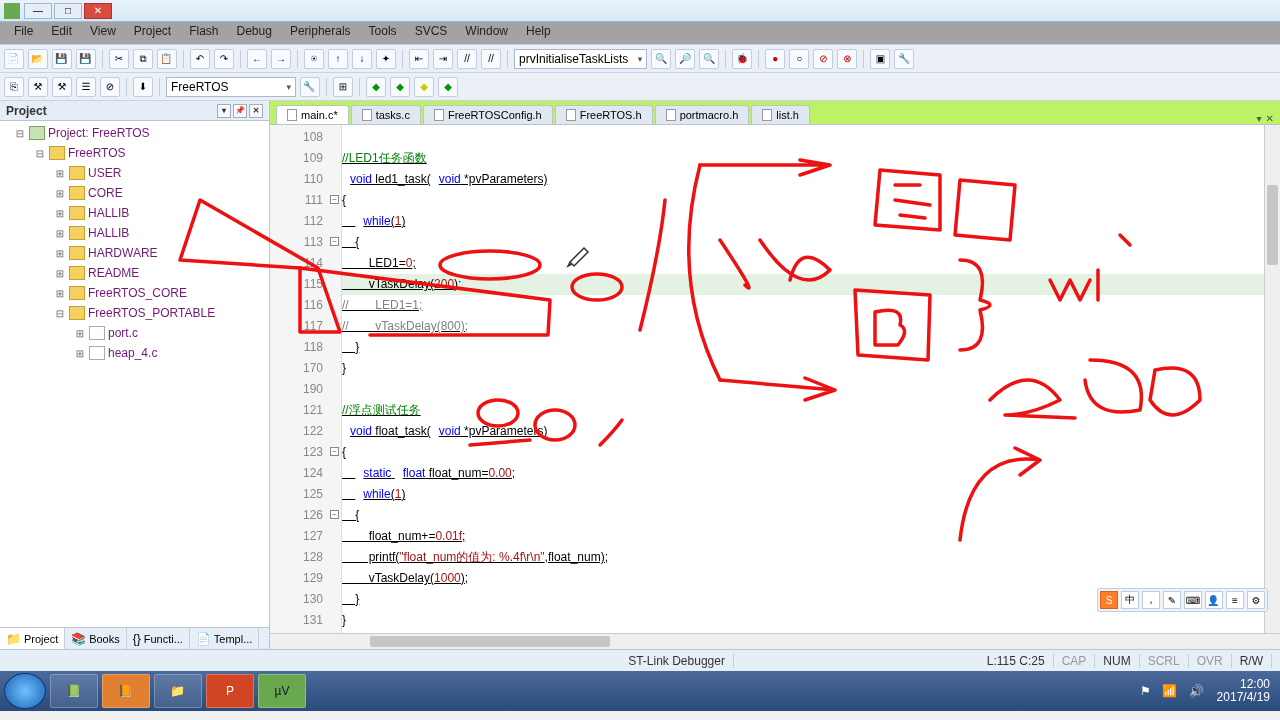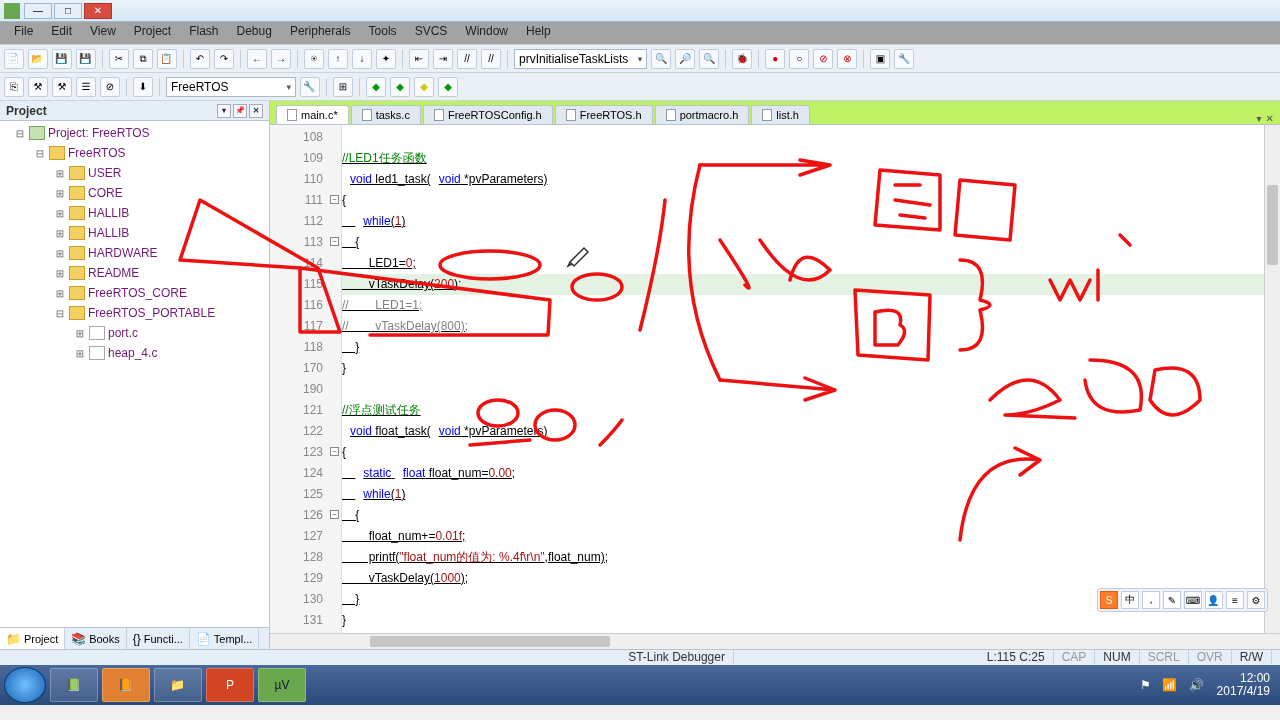--- a/index.html
+++ b/index.html
@@ -60,21 +60,21 @@
 .c-kw { color: #0000ff; margin-left: 8px; }
 .c-num { color: #a31515; }
 .c-str { color: #a31515; }
 .c-dis { color: #808080; }
 
 .vscroll { width: 16px; background: #efefef; border-left: 1px solid #ccc; position: relative; }
 .vscroll .thumb { position: absolute; left: 2px; right: 2px; top: 60px; height: 80px; background: #c6c6c6; border-radius: 2px; }
 .hscroll { height: 16px; background: #efefef; border-top: 1px solid #ccc; position: relative; }
 .hscroll .thumb { position: absolute; top: 2px; bottom: 2px; left: 100px; width: 240px; background: #c6c6c6; border-radius: 2px; }
 
-.statusbar { height: 16px; background: #e6eef7; border-top: 1px solid #b8c4d2; display: flex; align-items: flex-start; padding: 0 8px; font-size: 11px; color: #333; }
+.statusbar { height: 22px; background: #e6eef7; border-top: 1px solid #b8c4d2; display: flex; align-items: center; padding: 0 8px; font-size: 11px; color: #333; }
 .statusbar .seg { padding: 0 8px; border-right: 1px solid #c4d0de; }
 .statusbar .spacer { flex: 1; }
 
 .taskbar { height: 40px; background: linear-gradient(#4b6a9b, #2a4a7a); display: flex; align-items: center; padding: 0 4px; gap: 4px; }
 .startbtn { width: 42px; height: 36px; background: radial-gradient(circle, #6ec1ff, #1a5fb4); border-radius: 50%; border: 1px solid #0a3a74; }
 .taskbtn { width: 48px; height: 34px; background: rgba(255,255,255,0.12); border: 1px solid rgba(255,255,255,0.25); border-radius: 2px; display: flex; align-items: center; justify-content: center; }
 .tray { margin-left: auto; color: #fff; display: flex; align-items: center; gap: 12px; padding-right: 6px; font-size: 11px; }
 .clock { text-align: right; line-height: 13px; }
 
 .ime-bar { position: absolute; right: 12px; bottom: 108px; display: flex; gap: 3px; background: #f0f4fa; border: 1px solid #c0cde0; padding: 2px; border-radius: 3px; }

